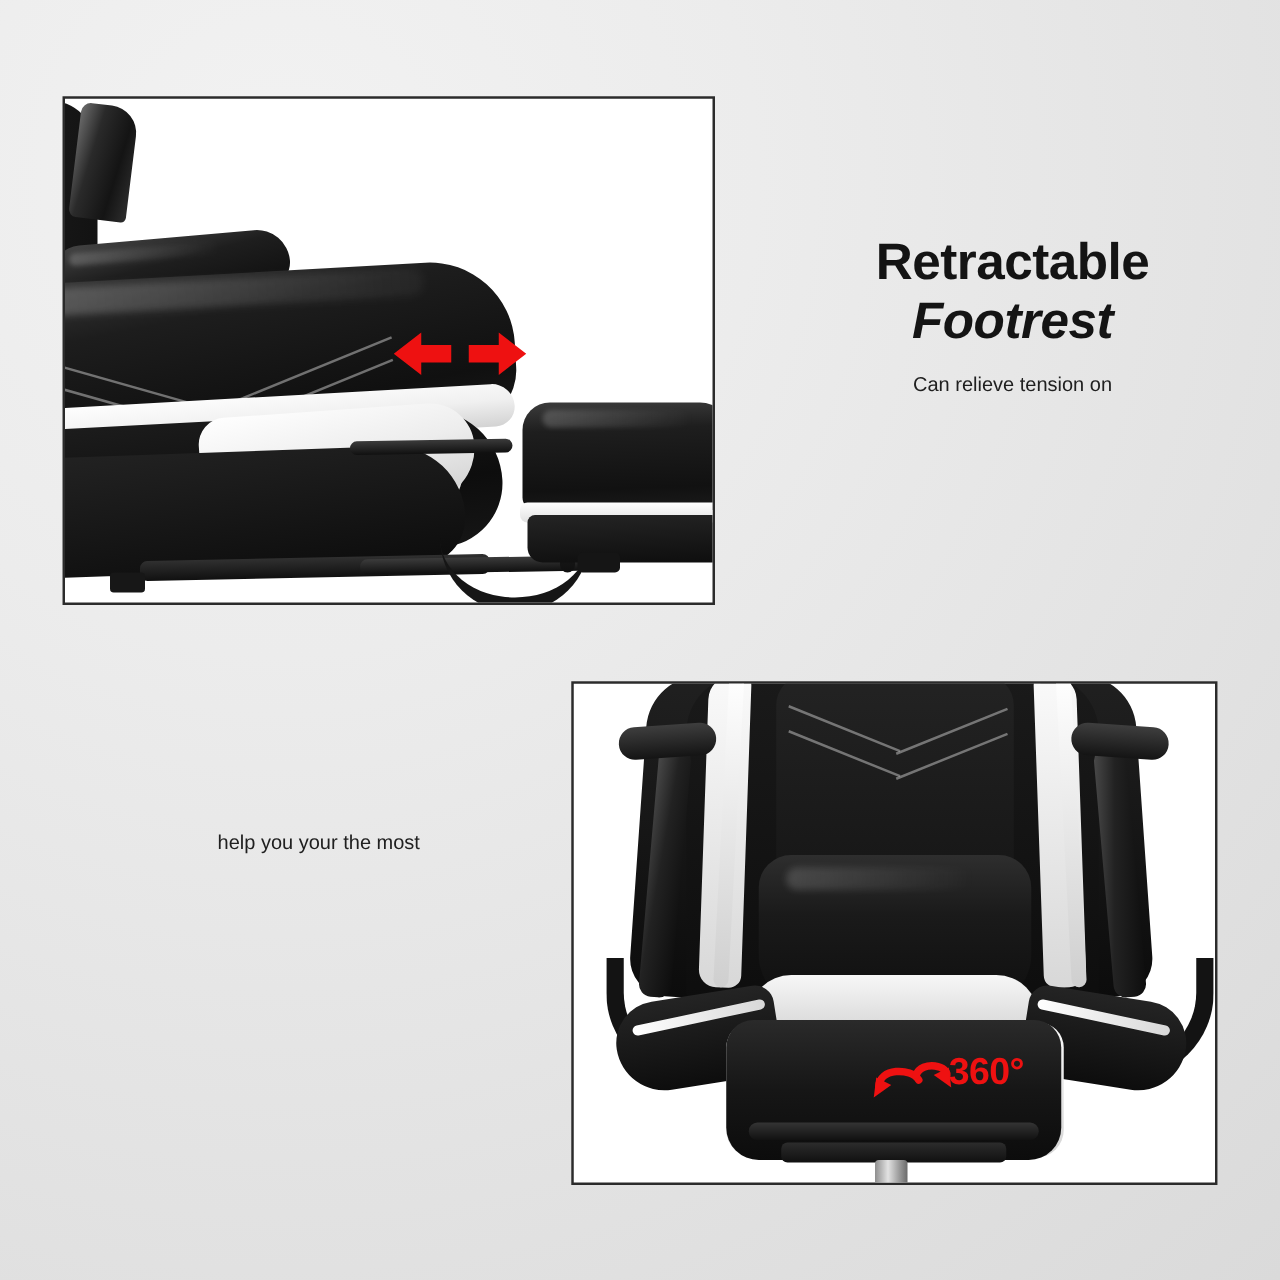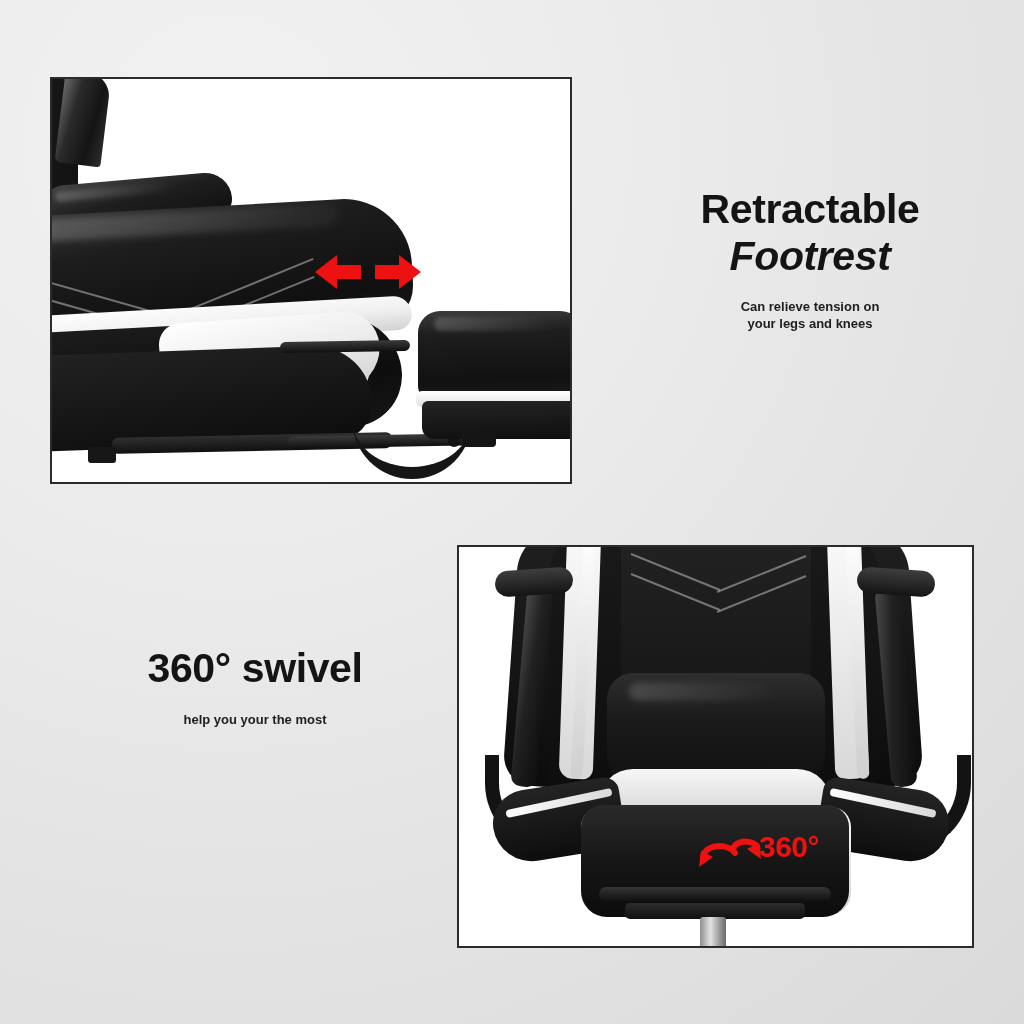--- a/index.html
+++ b/index.html
@@ -14,34 +14,34 @@
       radial-gradient(circle at 22% 14%, #f2f2f2 0%, #ececec 32%, #e4e4e4 62%, #dadada 100%);
   }
   
   .photo{
     position:absolute;background:#ffffff;
     border:2px solid #2b2b2b;
     overflow:hidden;
   }
   #photo-footrest{left:50px;top:77px;width:518px;height:403px;}
   #photo-swivel{left:457px;top:545px;width:513px;height:399px;}
-  .scene{position:absolute;left:0;top:0;width:100%;height:100%;}
+  .scene{position:absolute;left:0;top:11px;width:100%;height:100%;}
 
   
   .textblock{position:absolute;text-align:center;}
   #text-footrest{left:600px;top:186px;width:420px;}
   #text-swivel{left:55px;top:645px;width:400px;}
   .headline{
     font-size:41px;font-weight:bold;color:#141414;
     line-height:1.14;letter-spacing:-0.4px;
     margin:0;
   }
   .headline .l2{display:block;font-style:italic;}
   .subtext{
-    font-size:13px;font-weight:bold;color:#202020;
+    font-size:16px;font-weight:normal;color:#202020;
     line-height:1.30;margin:20px 0 0 0;
   }
   .subtext span{display:block;}
 
   
   .backrest-post{
     position:absolute;left:8px;top:-6px;width:46px;height:92px;
     background:linear-gradient(100deg,#6e6e6e 0%,#2a2a2a 32%,#141414 70%,#2d2d2d 100%);
     border-radius:8px 22px 4px 6px;transform:rotate(7deg);
   }
@@ -316,26 +316,25 @@
         <polygon points="106,21 84,4 84,14 60,14 60,28 84,28 84,38" fill="#ee1111"></polygon>
       </svg>
 
     </div>
   </div>
 
   <div class="textblock" id="text-footrest">
     <h2 class="headline"><span>Retractable</span><span class="l2">Footrest</span></h2>
     <p class="subtext">
         <span>Can relieve tension on</span>
-        <span>your legs and knees</span>
       </p>
   </div>
 
   <div class="textblock" id="text-swivel">
-    <h2 class="headline"><span>360° swivel</span></h2>
+    <h2 class="headline"></h2>
     <p class="subtext">
         <span>help you your the most</span>
       </p>
   </div>
 
   <div class="photo" id="photo-swivel">
     <div class="scene">
 
       <div class="back-wing wing-l"></div>
       <div class="back-wing wing-r"></div>

